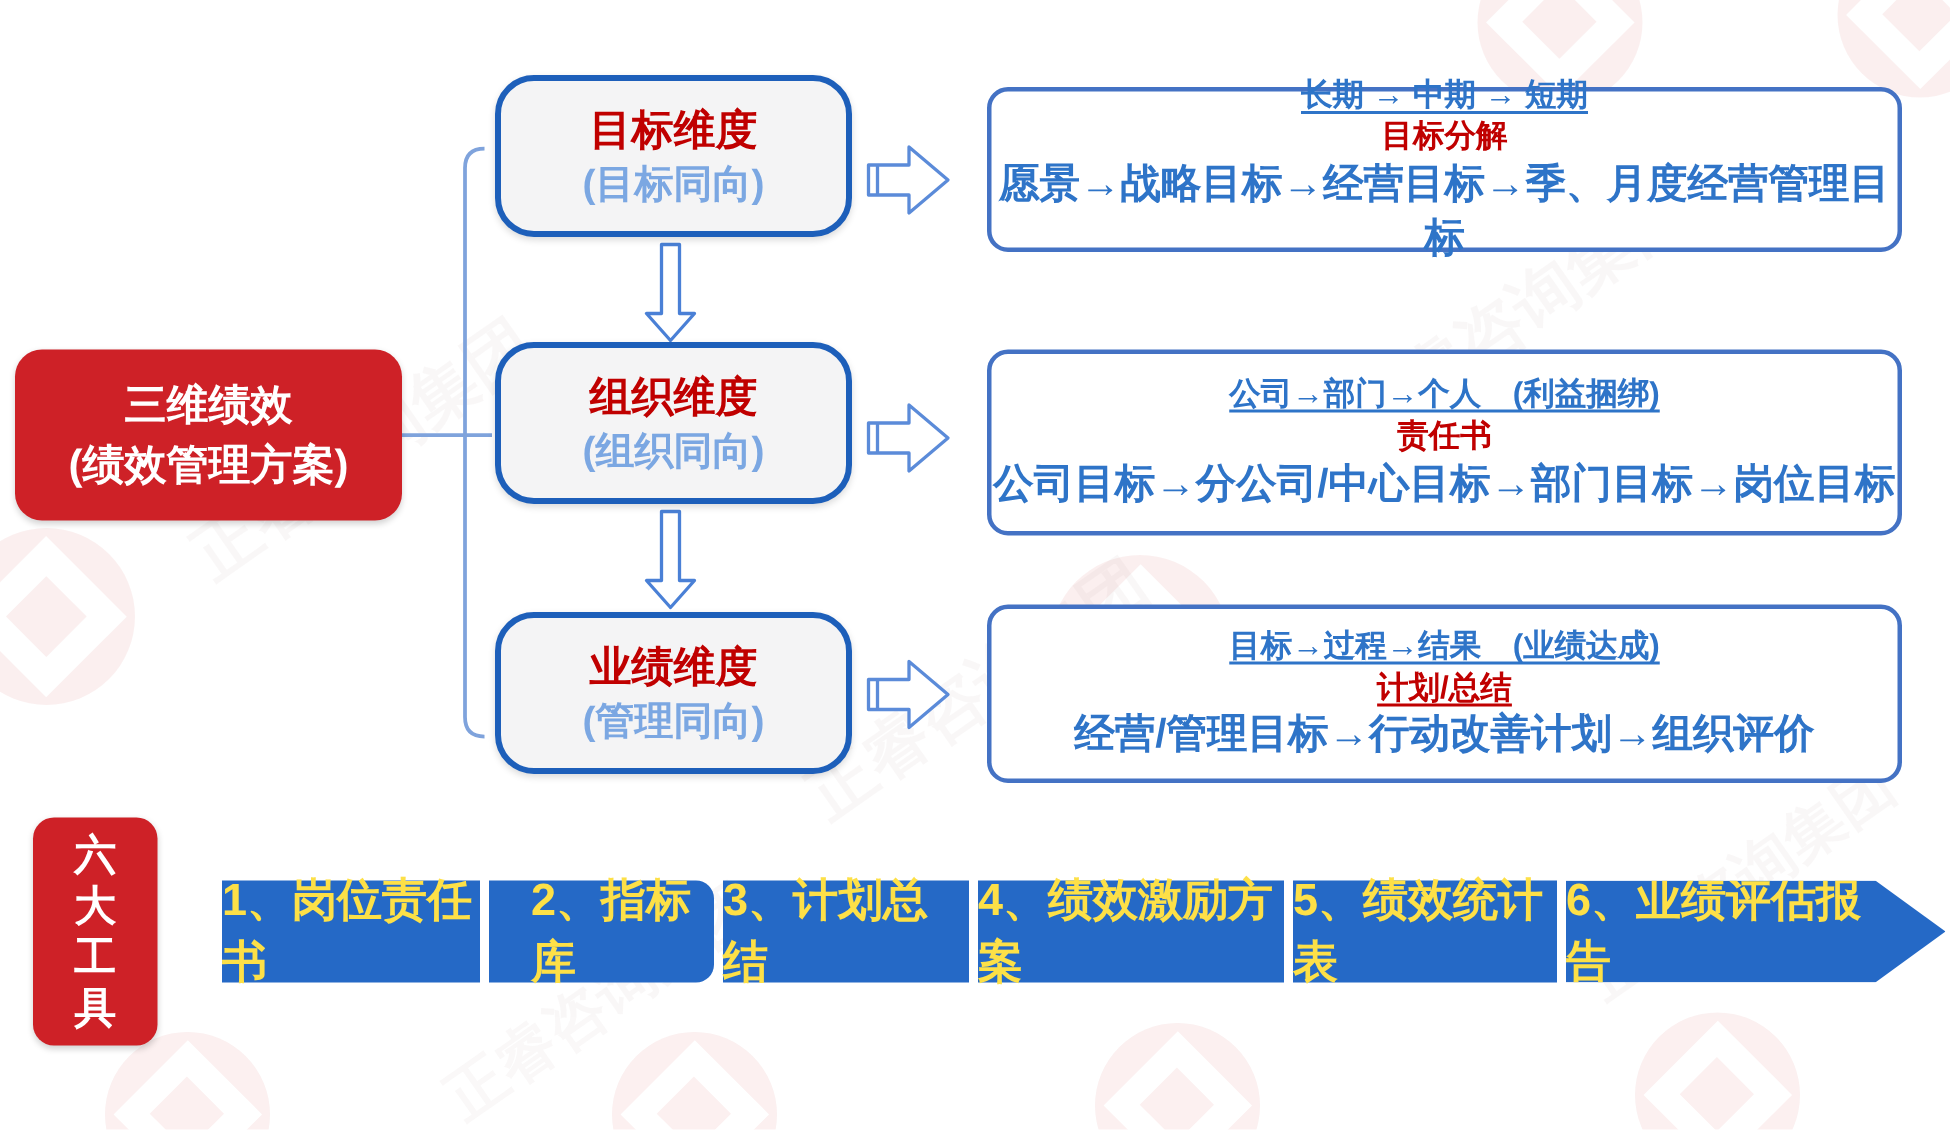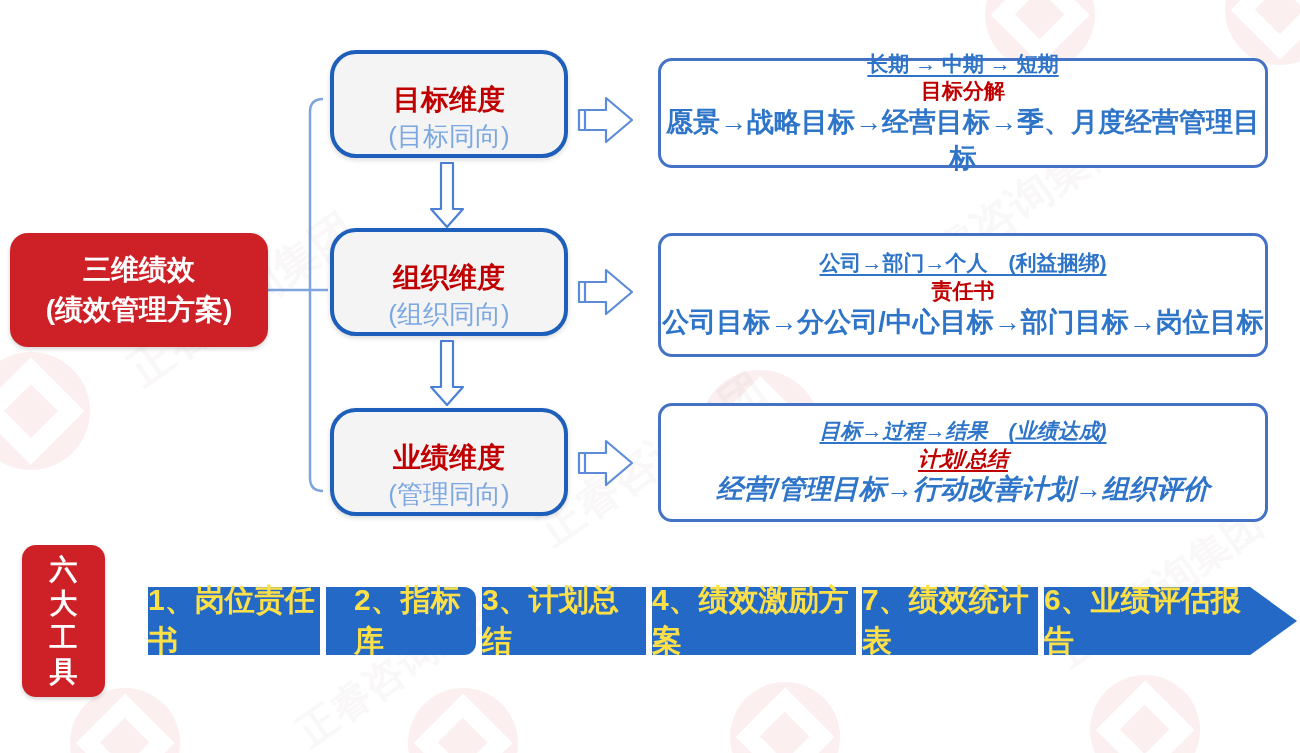--- a/index.html
+++ b/index.html
@@ -17,25 +17,25 @@
   
   .root-box{
     left:10px;top:233px;width:258px;height:114px;background:#ce2127;border-radius:18px;
     display:flex;flex-direction:column;justify-content:center;align-items:center;
     color:#ffffff;font-weight:bold;font-size:28px;line-height:1.42;text-align:center;
     box-shadow:0 2px 4px rgba(0,0,0,0.18);z-index:3;
   }
   
   .dim-box{
     left:330px;width:238px;height:108px;background:#f4f4f5;border:4px solid #1d5fba;border-radius:26px;
-    display:flex;flex-direction:column;justify-content:flex-end;align-items:center;text-align:center;
+    display:flex;flex-direction:column;justify-content:center;align-items:center;text-align:center;
     line-height:1.35;box-shadow:0 2px 5px rgba(0,0,0,0.15);z-index:3;box-sizing:border-box;
   }
   .dim-title{color:#c00000;font-weight:bold;font-size:28px;}
-  .dim-sub{color:#7ba7e2;font-weight:normal;font-size:26px;}
+  .dim-sub{color:#7ba7e2;font-weight:bold;font-size:26px;}
   
   .det-box{
     left:658px;width:610px;background:#ffffff;border:3px solid #4472c4;border-radius:14px;
     display:flex;flex-direction:column;justify-content:center;align-items:center;text-align:center;
     z-index:3;box-sizing:border-box;line-height:1.32;
   }
   .det-l1{color:#2e74c8;font-weight:bold;font-size:21px;text-decoration:underline;text-underline-offset:4px;}
   .det-l2{color:#c00000;font-weight:bold;font-size:21px;}
   .det-l2.underlined{text-decoration:underline;text-underline-offset:4px;}
   .det-l3{color:#2e74c8;font-weight:bold;font-size:27px;}
@@ -153,21 +153,21 @@
 <div class="abs det-box" style="top:58px;height:110px;">
   <div class="det-l1">长期 → 中期 →  短期</div>
   <div class="det-l2">目标分解</div>
   <div class="det-l3">愿景→战略目标→经营目标→季、月度经营管理目标</div>
 </div>
 <div class="abs det-box" style="top:233px;height:124px;">
   <div class="det-l1">公司→部门→个人　(利益捆绑)</div>
   <div class="det-l2">责任书</div>
   <div class="det-l3">公司目标→分公司/中心目标→部门目标→岗位目标</div>
 </div>
-<div class="abs det-box" style="top:403px;height:119px;font-style:italic;">
+<div class="abs det-box" style="top:403px;height:119px;">
   <div class="det-l1">目标→过程→结果　(业绩达成)</div>
   <div class="det-l2 underlined">计划/总结</div>
   <div class="det-l3">经营/管理目标→行动改善计划→组织评价</div>
 </div>
 
 <div class="abs tools-label-box">
   <span>六</span>
   <span>大</span>
   <span>工</span>
   <span>具</span>
@@ -179,17 +179,17 @@
 <div class="abs tool-item rounded-right" style="left:326px;width:150px;padding-left:28px;">
   <span>2、指标库</span>
 </div>
 <div class="abs tool-item" style="left:482px;width:164px;">
   <span>3、计划总结</span>
 </div>
 <div class="abs tool-item" style="left:652px;width:204px;">
   <span>4、绩效激励方案</span>
 </div>
 <div class="abs tool-item" style="left:862px;width:176px;">
-  <span>7、绩效统计表</span>
+  <span>5、绩效统计表</span>
 </div>
 <div class="abs tool-item arrow-end" style="left:1044px;width:253px;">
   <span>6、业绩评估报告</span>
 </div>
 
 </body></html>

